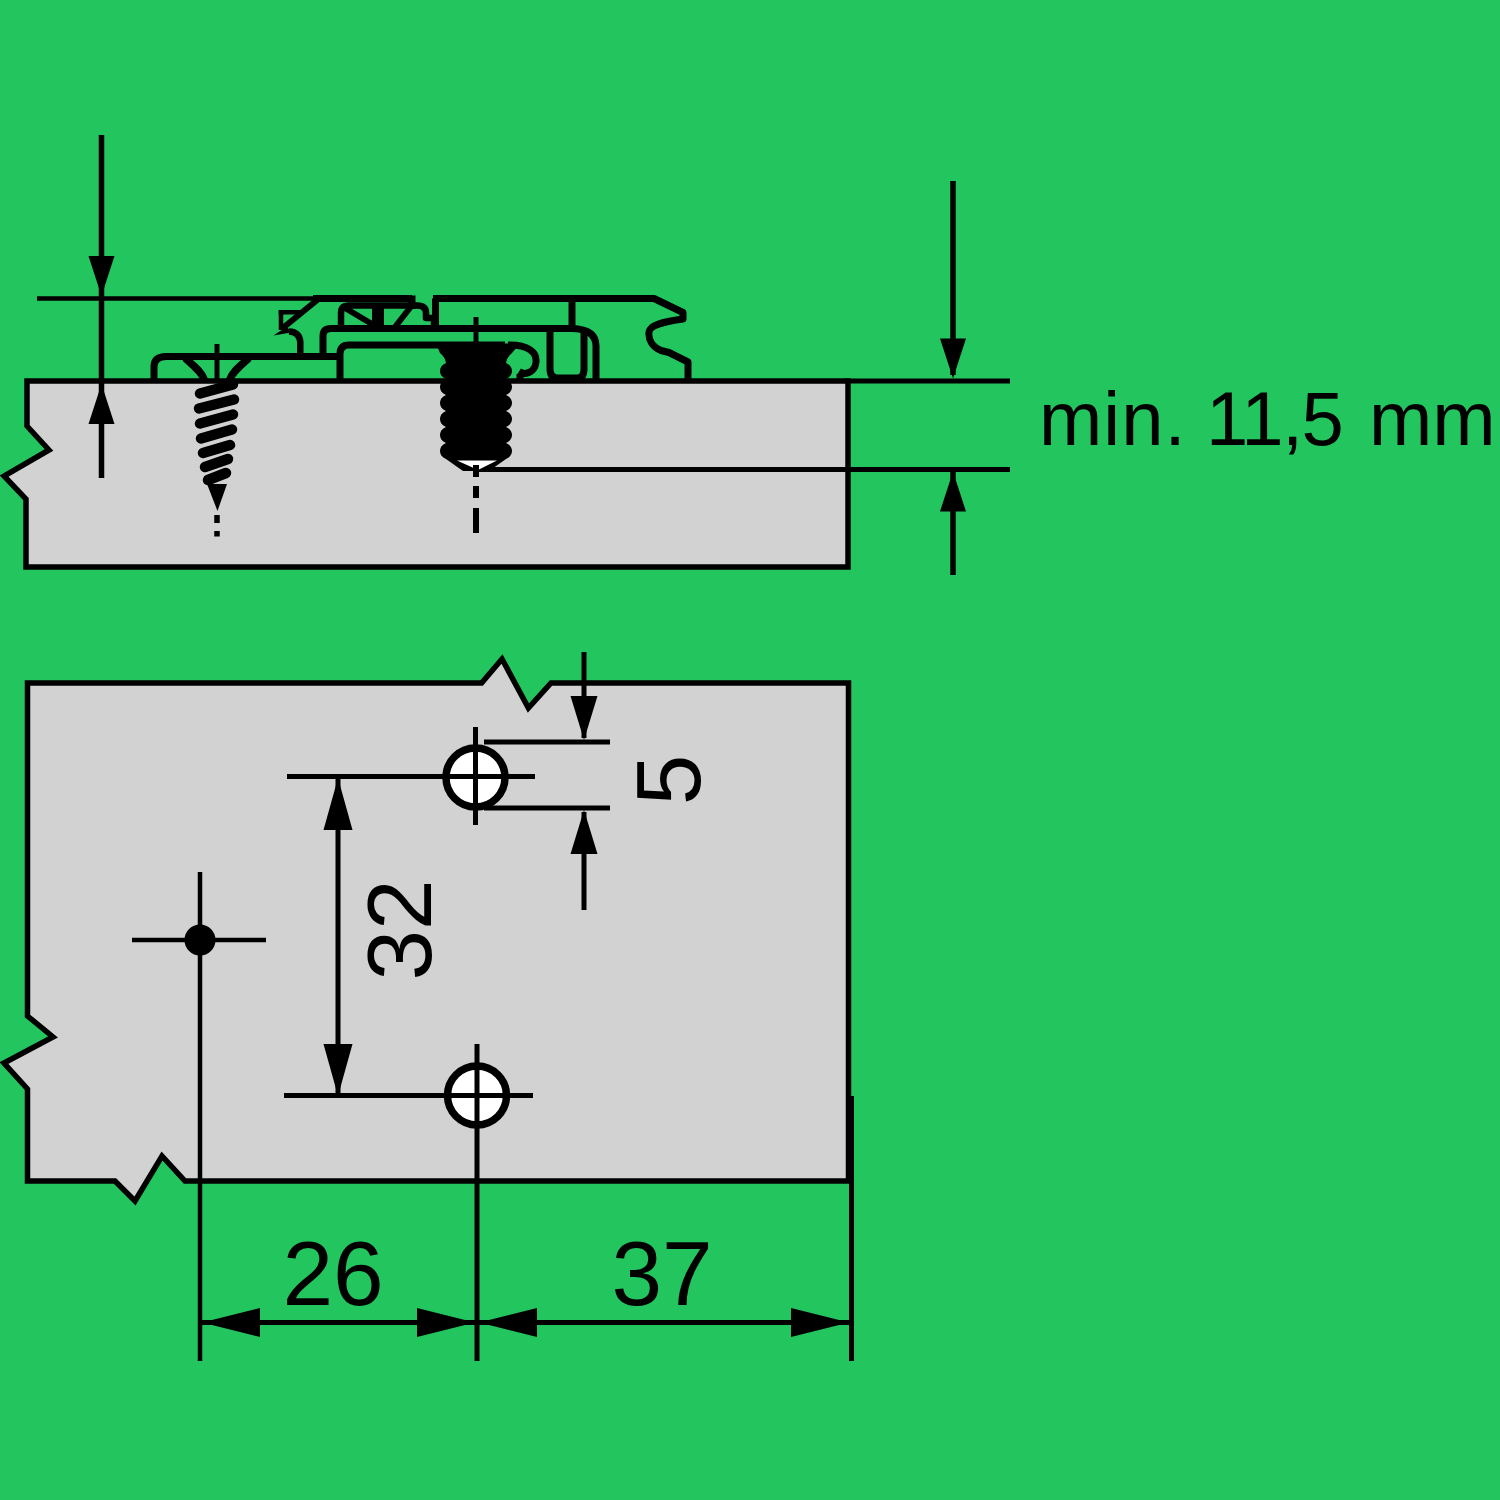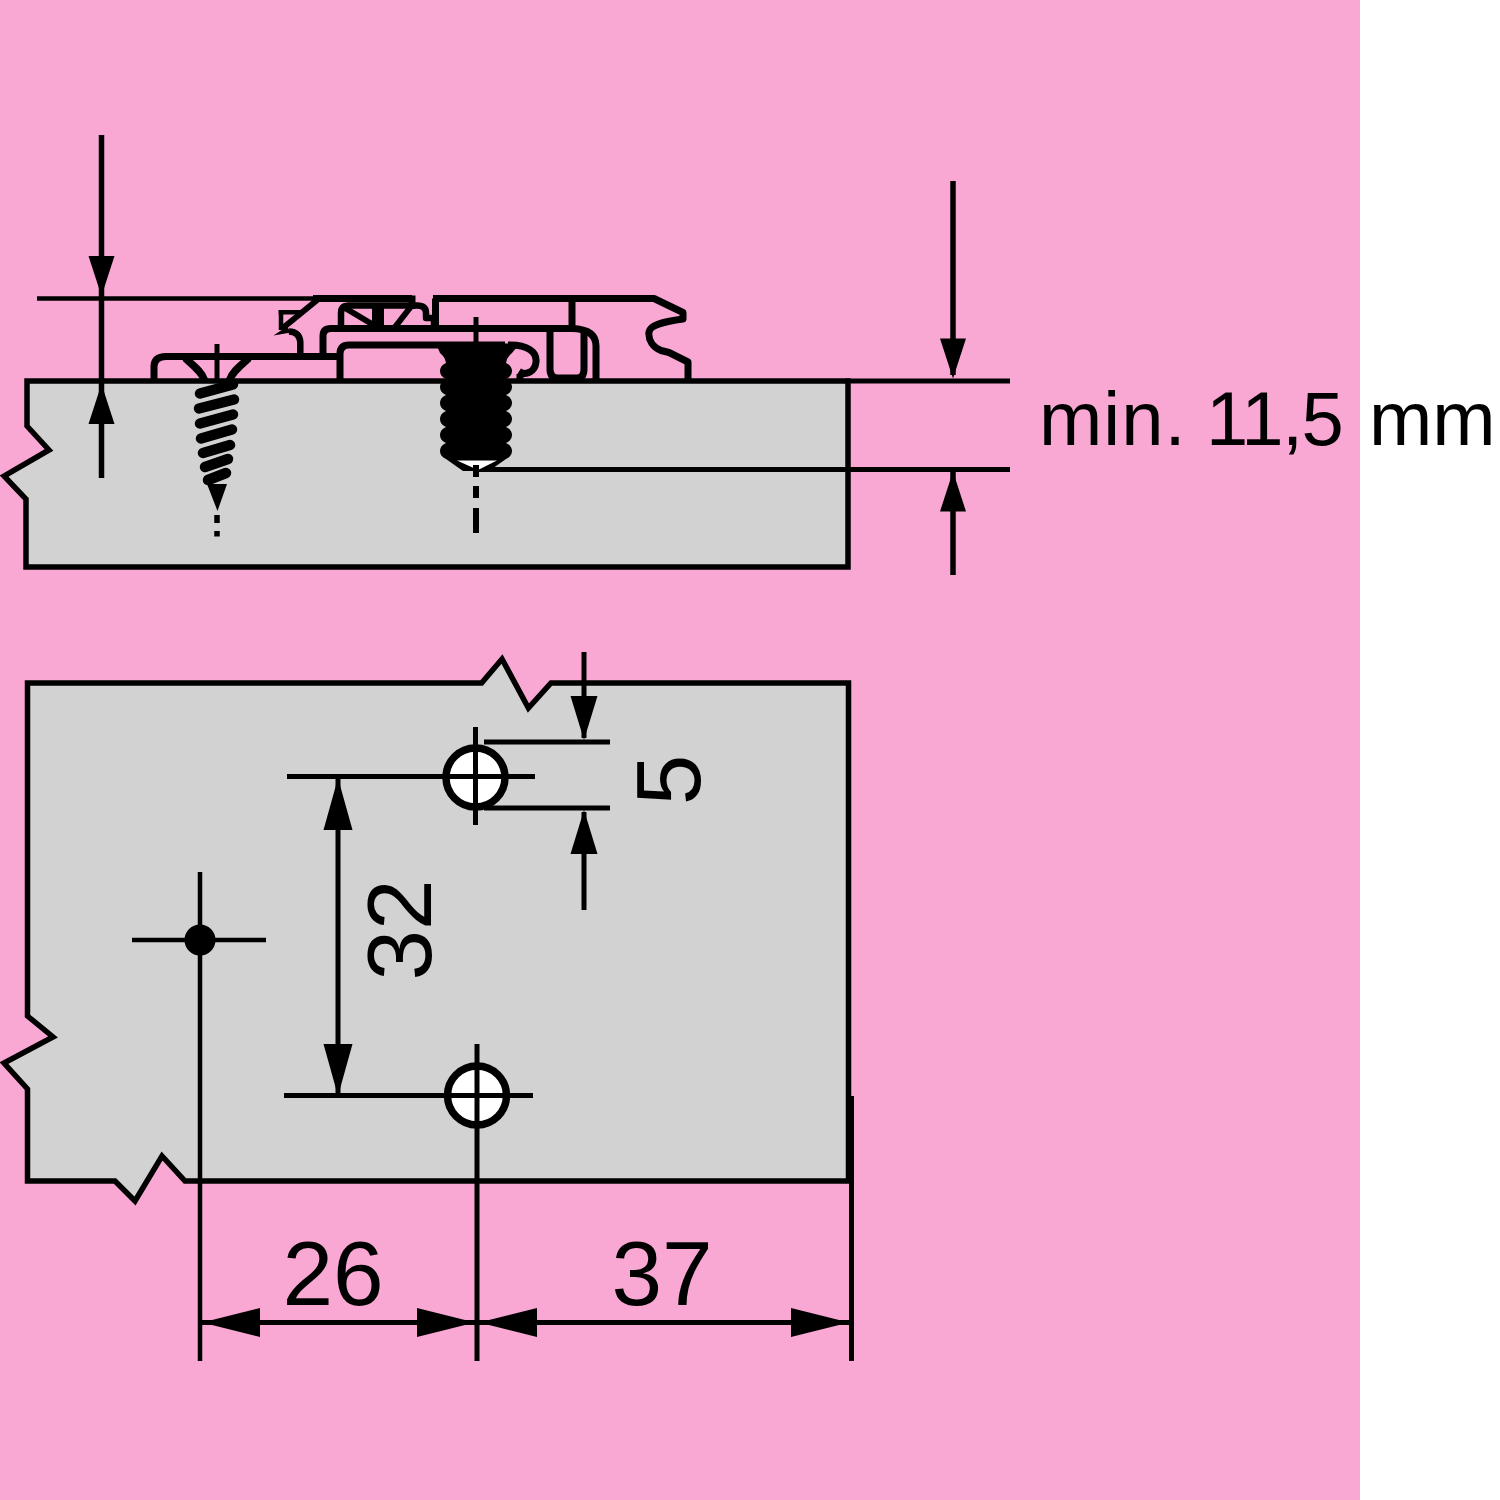--- a/index.html
+++ b/index.html
@@ -1,16 +1,16 @@
 <!DOCTYPE html>
 <html><head>
 <meta charset="utf-8">
 <style>
   html,body{margin:0;padding:0;background:#ffffff;}
-  .page{width:1360px;height:1500px;position:relative;background:#f9a8d4;}
+  .page{width:1500px;height:1500px;position:relative;background:#22c55e;}
   svg{display:block;}
   text{font-family:"Liberation Sans", sans-serif;fill:#000;}
 </style>
 </head>
 <body>
 <div class="page">
 <svg width="1500" height="1500" viewBox="0 0 1500 1500">
 
 <path d="M27,381 L27,426 L49,450 L4,476 L26,499 L26,567 L848,567 L848,381 Z" fill="#d2d2d2" stroke="#000" stroke-width="5.5" stroke-linejoin="miter"></path>
 

